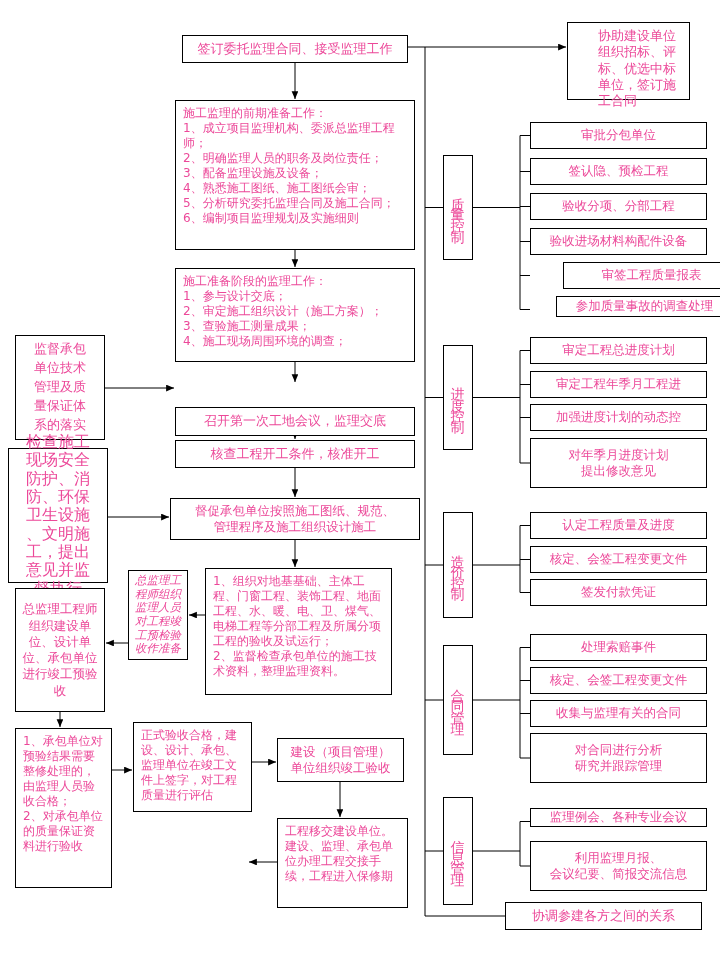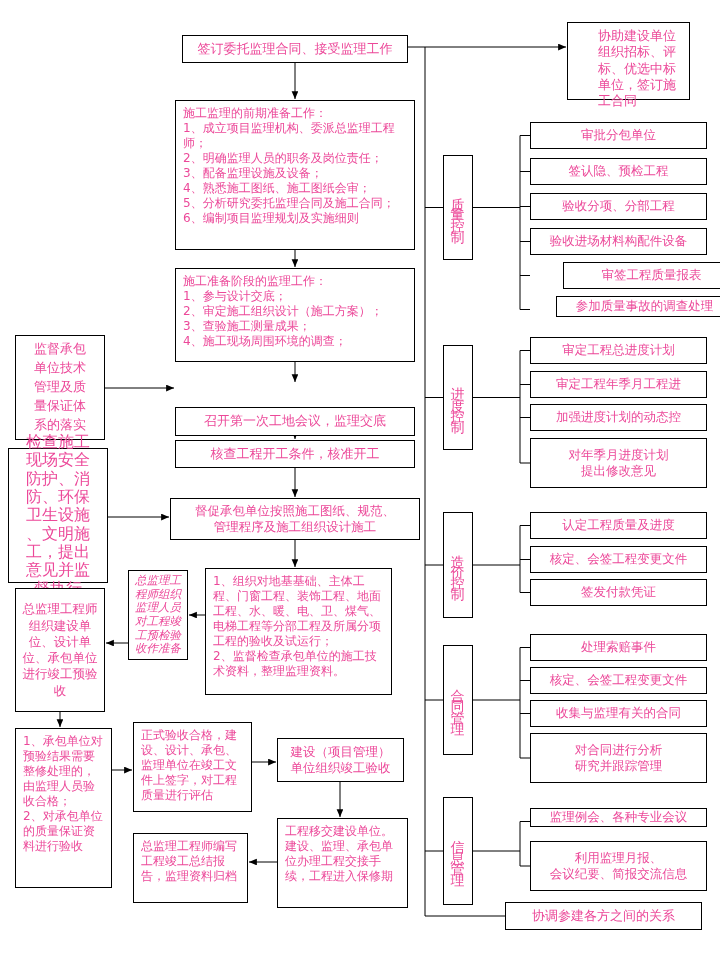--- a/index.html
+++ b/index.html
@@ -150,21 +150,20 @@
   <div class="box tl" style="left:15px;top:728px;width:97px;height:160px;">1、承包单位对预验结果需要整修处理的，由监理人员验收合格；
 2、对承包单位的质量保证资料进行验收</div>
 
   <div class="box tl" style="left:133px;top:722px;width:119px;height:90px;">正式验收合格，建设、设计、承包、监理单位在竣工文件上签字，对工程质量进行评估</div>
 
   <div class="box" style="left:277px;top:738px;width:127px;height:44px;font-size:12.5px;">建设（项目管理）
 单位组织竣工验收</div>
 
   <div class="box tl" style="left:277px;top:818px;width:131px;height:90px;">工程移交建设单位。建设、监理、承包单位办理工程交接手续，工程进入保修期</div>
 
-  <div class="box tl" style="left:133px;top:833px;width:115px;height:70px;">总监理工程师编写工程竣工总结报告，监理资料归档</div>
 
   <div class="box vlabel" style="left:443px;top:155px;width:30px;height:105px;">质量控制</div>
   <div class="box vlabel" style="left:443px;top:345px;width:30px;height:105px;">进度控制</div>
   <div class="box vlabel" style="left:443px;top:512px;width:30px;height:106px;">造价控制</div>
   <div class="box vlabel" style="left:443px;top:645px;width:30px;height:110px;">合同管理</div>
   <div class="box vlabel" style="left:443px;top:797px;width:30px;height:108px;">信息管理</div>
 
   <div class="box" style="left:530px;top:122px;width:177px;height:27px;">审批分包单位</div>
   <div class="box" style="left:530px;top:158px;width:177px;height:27px;">签认隐、预检工程</div>
   <div class="box" style="left:530px;top:193px;width:177px;height:27px;">验收分项、分部工程</div>

